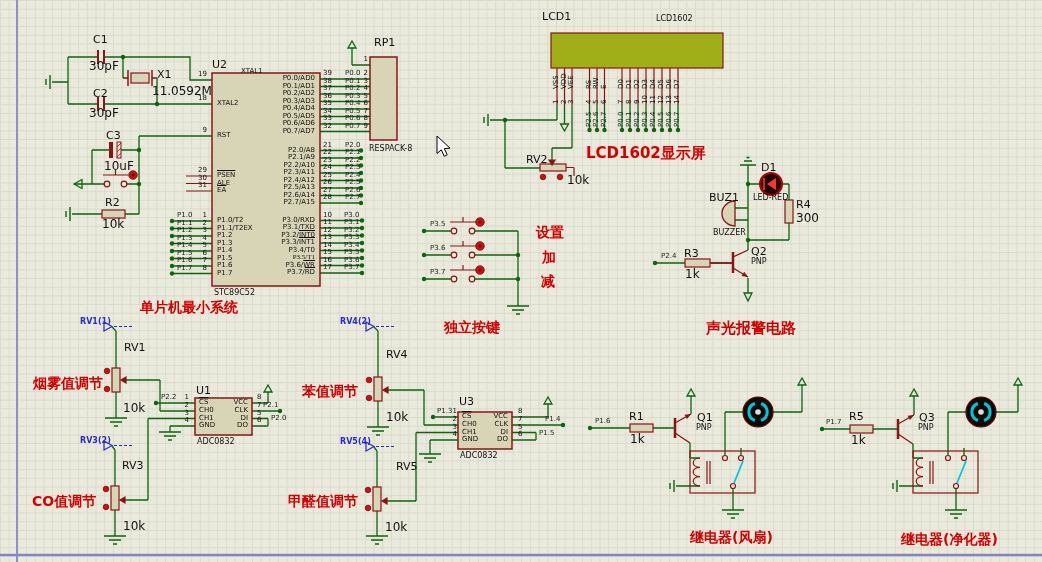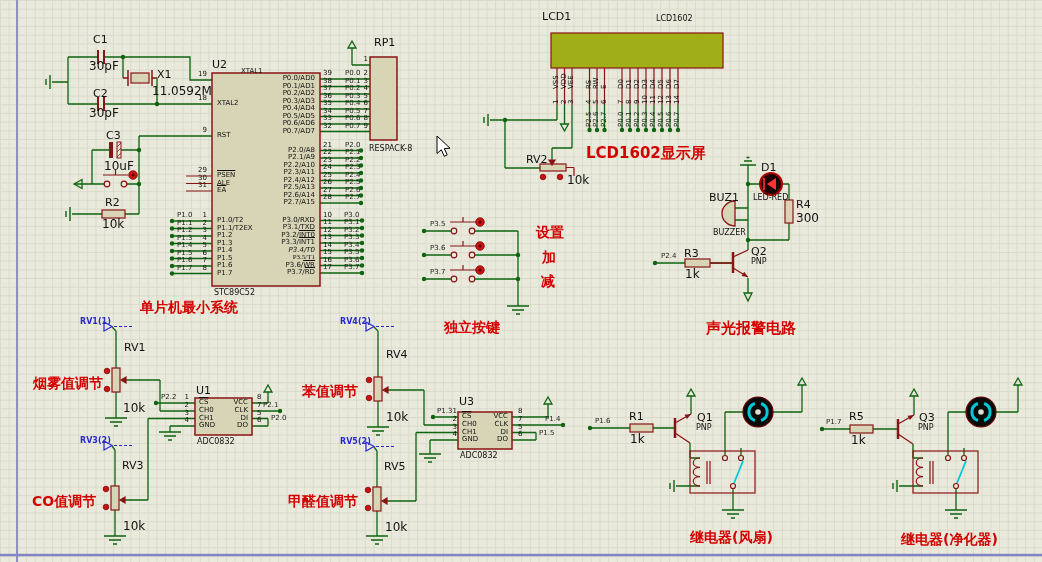--- a/index.html
+++ b/index.html
@@ -389,21 +389,21 @@
       <span class="lbl net" style="left: 345px; top: 156.5px;">P2.2</span>
       <span class="lbl net" style="left: 345px; top: 164px;">P2.3</span>
       <span class="lbl net" style="left: 345px; top: 171.5px;">P2.4</span>
       <span class="lbl net" style="left: 345px; top: 179px;">P2.5</span>
       <span class="lbl net" style="left: 345px; top: 186.5px;">P2.6</span>
       <span class="lbl net" style="left: 345px; top: 194px;">P2.7</span>
       <span class="lbl pinR" style="left: 255px; top: 216.5px;">P3.0/RXD</span>
       <span class="lbl pinR" style="left: 255px; top: 224px;">P3.1/TXD</span>
       <span class="lbl pinR" style="left: 255px; top: 231.5px;">P3.2/<span class="ov">INT0</span></span>
       <span class="lbl pinR" style="left: 255px; top: 239px;">P3.3/<span class="ov">INT1</span></span>
-      <span class="lbl pinR" style="left: 255px; top: 246.5px; font-style: italic;">P3.4/T0</span>
+      <span class="lbl pinR" style="left: 255px; top: 246.5px;">P3.4/T0</span>
       <span class="lbl pinR" style="left: 255px; top: 254px; font-family: Liberation Serif, serif;">P3.5/T1</span>
       <span class="lbl pinR" style="left: 255px; top: 261.5px;">P3.6/<span class="ov">WR</span></span>
       <span class="lbl pinR" style="left: 255px; top: 269px;">P3.7/<span class="ov">RD</span></span>
       <span class="lbl pin" style="left: 323px; top: 211.5px;">10</span>
       <span class="lbl pin" style="left: 323px; top: 219px;">11</span>
       <span class="lbl pin" style="left: 323px; top: 226.5px;">12</span>
       <span class="lbl pin" style="left: 323px; top: 234px;">13</span>
       <span class="lbl pin" style="left: 323px; top: 241.5px;">14</span>
       <span class="lbl pin" style="left: 323px; top: 249px;">15</span>
       <span class="lbl pin" style="left: 323px; top: 256.5px;">16</span>
@@ -516,22 +516,22 @@
       <span class="lbl pin" style="left: 257px; top: 402px;">7</span>
       <span class="lbl pin" style="left: 257px; top: 409.5px;">5</span>
       <span class="lbl pin" style="left: 257px; top: 417px;">6</span>
       <span class="lbl net" style="left: 161px; top: 394px;">P2.2</span>
       <span class="lbl net" style="left: 263px; top: 402px;">P2.1</span>
       <span class="lbl net" style="left: 271px; top: 415px;">P2.0</span>
       <span class="lbl blue" style="left: 340px; top: 318px;">RV4(2)</span>
       <span class="lbl ref" style="left: 386px; top: 349px;">RV4</span>
       <span class="lbl val" style="left: 386px; top: 411px;">10k</span>
       <span class="lbl red" style="left: 302px; top: 384px;">苯值调节</span>
-      <span class="lbl blue" style="left: 340px; top: 438px;">RV5(2)</span>
-      <span class="lbl ref" style="left: 384px; top: 461px;">RV5</span>
+      <span class="lbl blue" style="left: 340px; top: 438px;">RV5(4)</span>
+      <span class="lbl ref" style="left: 396px; top: 461px;">RV5</span>
       <span class="lbl val" style="left: 385px; top: 521px;">10k</span>
       <span class="lbl red" style="left: 288px; top: 494px;">甲醛值调节</span>
       <span class="lbl ref" style="left: 459px; top: 396px;">U3</span>
       <span class="lbl part" style="left: 460px; top: 452px;">ADC0832</span>
       <span class="lbl pin" style="left: 462px; top: 413px;"><span class="ov">CS</span></span>
       <span class="lbl pin" style="left: 462px; top: 421px;">CH0</span>
       <span class="lbl pin" style="left: 462px; top: 428.5px;">CH1</span>
       <span class="lbl pin" style="left: 462px; top: 436px;">GND</span>
       <span class="lbl pinR2" style="left: 484px; top: 413px;">VCC</span>
       <span class="lbl pinR2" style="left: 484px; top: 421px;">CLK</span>

